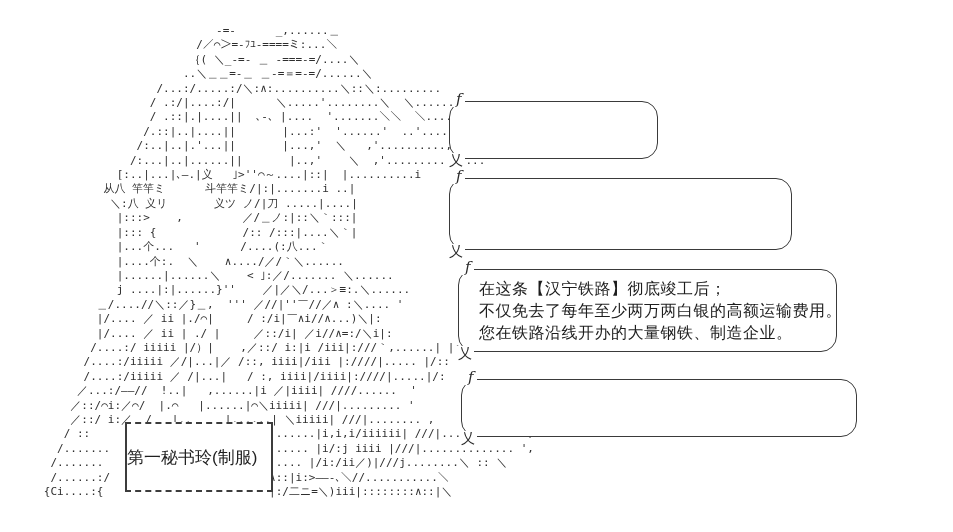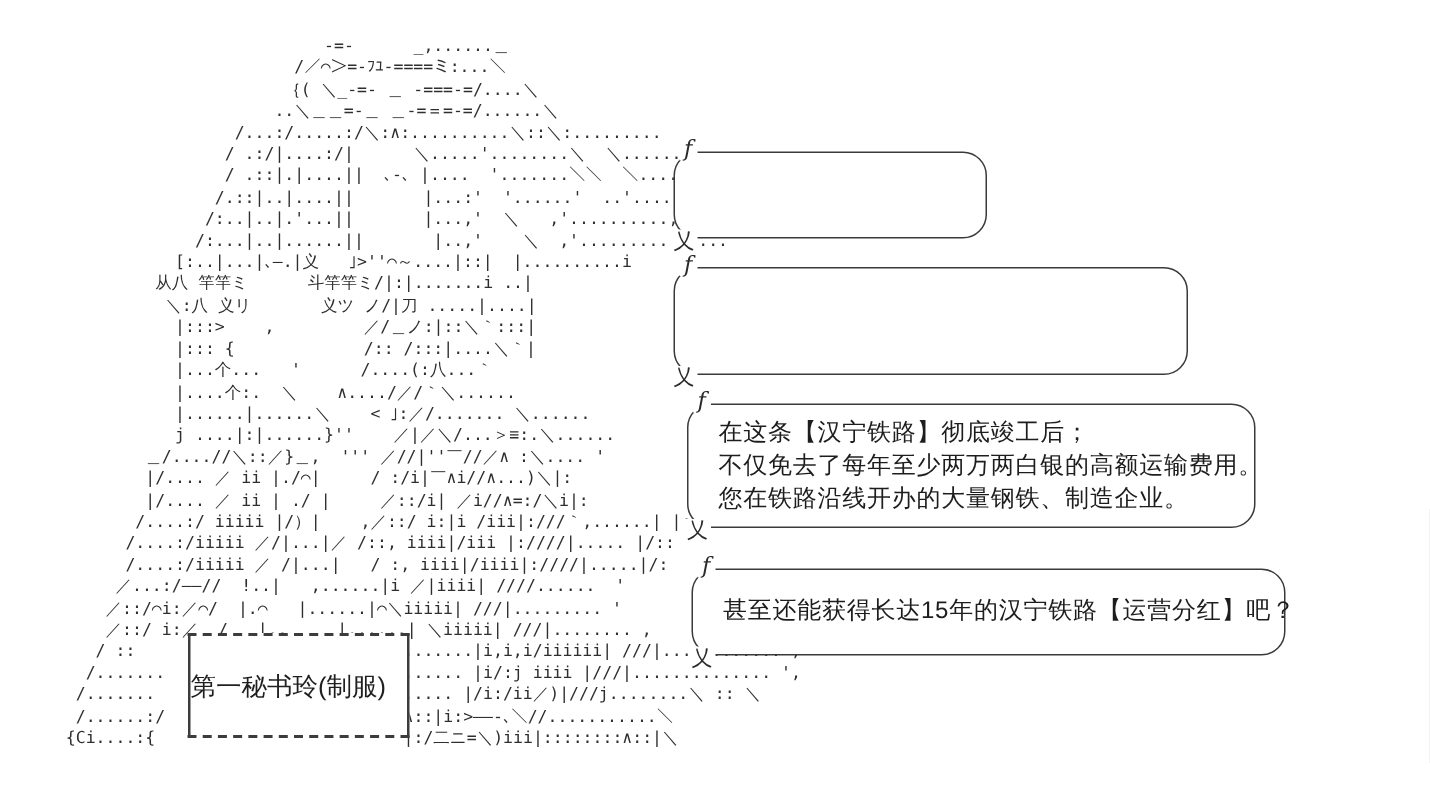--- a/index.html
+++ b/index.html
@@ -146,18 +146,15 @@
     <div class="bubble-lines">
         <div class="bubble-line">在这条【汉宁铁路】彻底竣工后；</div>
         <div class="bubble-line">不仅免去了每年至少两万两白银的高额运输费用。</div>
         <div class="bubble-line">您在铁路沿线开办的大量钢铁、制造企业。</div>
       </div>
   </div>
 
   <div id="bubble-3" class="bubble">
     <span class="corner-f">f</span>
     <span class="corner-x">乂</span>
-    <div class="bubble-lines">
-        <div class="bubble-line">甚至还能获得长达15年的汉宁铁路【运营分红】吧？</div>
-      </div>
   </div>
 
 </div>
 
 </body></html>

